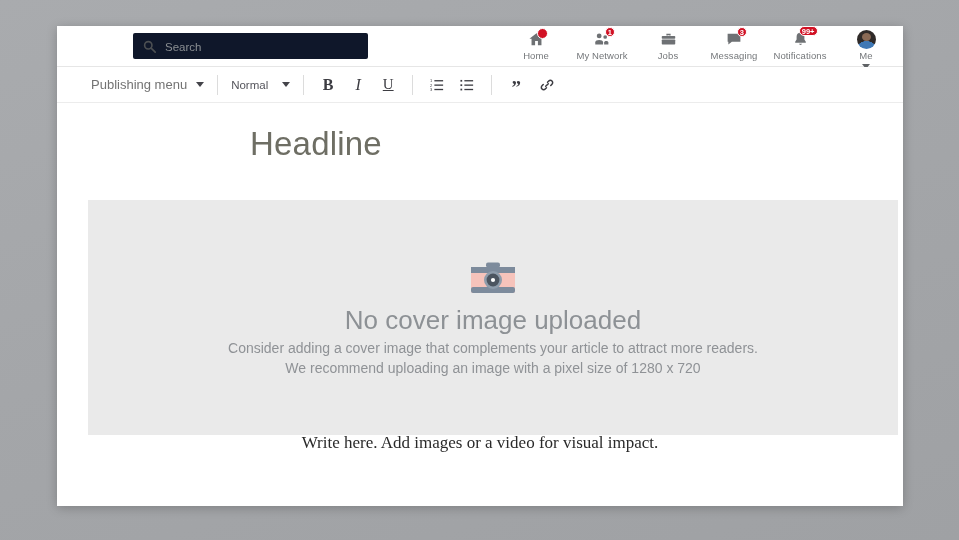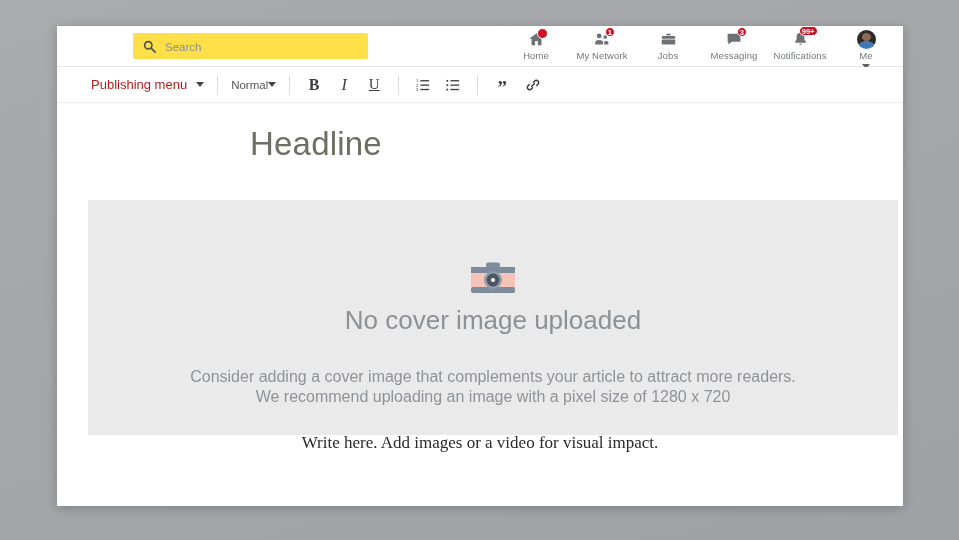--- a/index.html
+++ b/index.html
@@ -50,21 +50,21 @@
     letter-spacing: -0.5px;
     font-family: "Liberation Sans", sans-serif;
     margin-top: 40px;
   }
   #search-box {
     position: absolute;
     left: 76px;
     top: 7px;
     width: 235px;
     height: 26px;
-    background: #fde047;
+    background: #0f172a;
     border-radius: 2px;
   }
   #search-icon {
     position: absolute;
     left: 10px;
     top: 6px;
     width: 13px;
     height: 13px;
     color: #4c4f52;
   }
@@ -173,21 +173,21 @@
     padding-left: 34px;
     box-sizing: border-box;
   }
   .tb-dropdown {
     display: flex;
     align-items: center;
     gap: 9px;
     cursor: pointer;
     color: #32323a;
   }
-  #publishing-menu-label { font-size: 13px; color: #b91c1c; }
+  #publishing-menu-label { font-size: 13px; color: #737373; }
   #paragraph-style-label { font-size: 11.5px; color: #55555c; }
   .tb-caret {
     width: 0; height: 0;
     border-left: 4px solid transparent;
     border-right: 4px solid transparent;
     border-top: 5px solid #44444a;
   }
   .tb-sep {
     width: 1px;
     height: 20px;
@@ -248,23 +248,22 @@
     text-align: center;
     font-size: 26px;
     color: #8d9195;
     font-family: "Liberation Sans", sans-serif;
     font-weight: 300;
   }
   .cover-hint {
     position: absolute;
     left: 0; right: 0;
     text-align: center;
-    font-size: 16px;
+    font-size: 14px;
     color: #8f9296;
-    margin-top: 28px;
   }
   #cover-hint-1 { top: 140px; }
   #cover-hint-2 { top: 160px; }
   #body-placeholder {
     position: absolute;
     left: 0; right: 0;
     top: 330px;
     text-align: center;
     font-size: 17px;
     color: #2a2a2a;
@@ -362,21 +361,21 @@
 
   <div id="editor-toolbar">
 
     <div class="tb-dropdown">
       <span id="publishing-menu-label">Publishing menu</span>
       <span class="tb-caret"></span>
     </div>
 
     <div class="tb-sep"></div>
 
-    <div class="tb-dropdown" style="gap:0;">
+    <div class="tb-dropdown" style="gap:14px;">
       <span id="paragraph-style-label">Normal</span>
       <span class="tb-caret"></span>
     </div>
 
     <div class="tb-sep"></div>
 
     <div class="tb-btn" id="bold-button">B</div>
     <div class="tb-btn" id="italic-button" style="margin-left:8px;">I</div>
     <div class="tb-btn" id="underline-button" style="margin-left:8px;">U</div>
 

